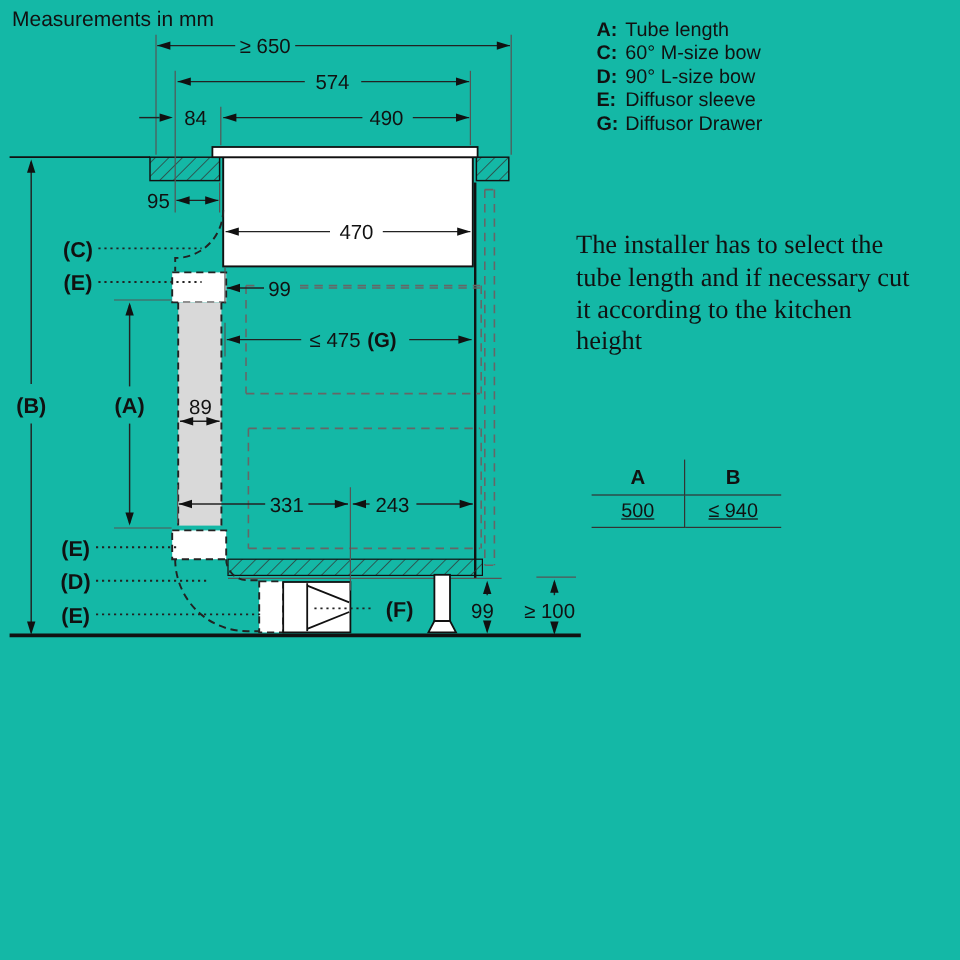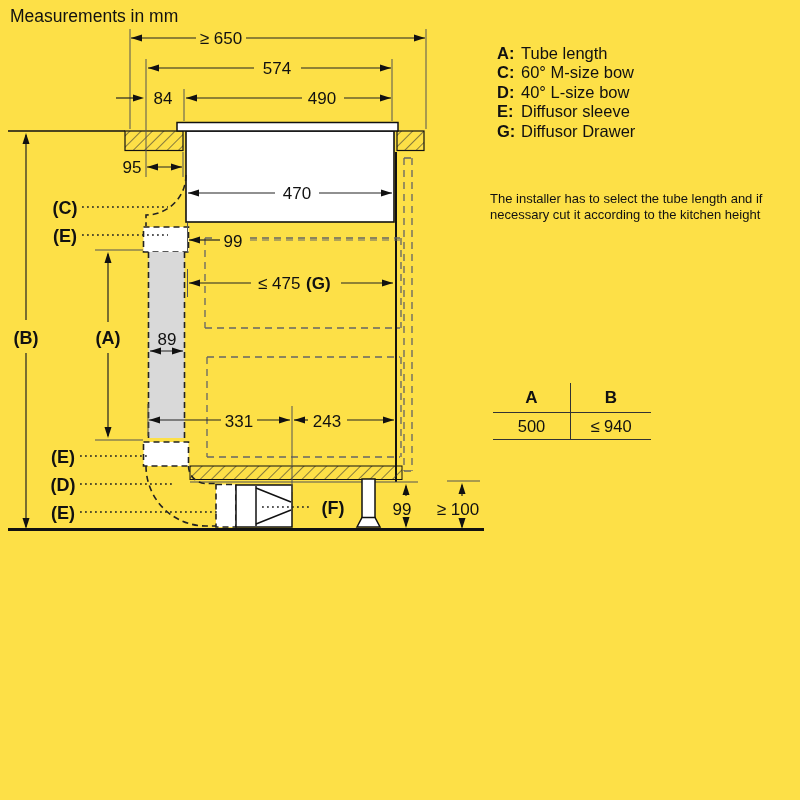--- a/index.html
+++ b/index.html
@@ -1,29 +1,29 @@
 <!DOCTYPE html>
 <html><head>
 <meta charset="utf-8">
 <style>
   html,body{margin:0;padding:0;background:#fff;}
-  .stage{position:relative;width:800px;height:800px;background:#fde047;overflow:hidden;
+  .stage{position:relative;width:800px;height:800px;background:#14b8a6;overflow:hidden;
          font-family:"Liberation Sans",sans-serif;color:#111;}
   .title{position:absolute;left:10px;top:6px;font-size:17.5px;color:#111;}
   svg{position:absolute;left:0;top:0;}
   svg text{font-family:"Liberation Sans",sans-serif;fill:#111;font-size:17px;}
   svg text.lbl{font-size:18px;font-weight:bold;}
   svg text.bld{font-weight:bold;}
-  .legend{position:absolute;left:497px;top:16px;font-size:16.5px;line-height:19.4px;margin-top:28px;}
+  .legend{position:absolute;left:497px;top:16px;font-size:16.5px;line-height:19.4px;}
   .lrow{white-space:nowrap;}
   .lkey{display:inline-block;width:24px;font-weight:bold;}
-  .note{position:absolute;left:490px;top:191px;width:286px;font-size:13px;line-height:1.22;}
+  .note{position:absolute;left:480px;top:191px;width:286px;font-size:22px;line-height:1.22;font-family:Liberation Serif, serif;}
   .ab-table{position:absolute;left:493px;top:383px;border-collapse:collapse;text-align:center;}
   .ab-table th{font-size:17px;font-weight:bold;height:27px;border-bottom:1.5px solid #333;}
-  .ab-table td{font-size:16.5px;height:24px;}
+  .ab-table td{font-size:16.5px;height:24px;text-decoration:underline;}
   .ab-table .c1{width:75px;border-right:1.5px solid #333;}
   .ab-table .c2{width:78px;}
   .ab-table tr.r1 td{border-bottom:1.5px solid #333;}
 </style>
 </head>
 <body>
 
 <div class="stage">
 
   <div class="title">Measurements in mm</div>
@@ -188,21 +188,21 @@
       <text x="63" y="463" class="lbl" text-anchor="middle">(E)</text>
       <text x="63" y="491" class="lbl" text-anchor="middle">(D)</text>
       <text x="63" y="519" class="lbl" text-anchor="middle">(E)</text>
       <text x="333" y="514" class="lbl" text-anchor="middle">(F)</text>
     </g>
   </svg>
 
   <div class="legend">
     <div class="lrow"><span class="lkey">A:</span><span>Tube length</span></div>
     <div class="lrow"><span class="lkey">C:</span><span>60° M-size bow</span></div>
-    <div class="lrow"><span class="lkey">D:</span><span>40° L-size bow</span></div>
+    <div class="lrow"><span class="lkey">D:</span><span>90° L-size bow</span></div>
     <div class="lrow"><span class="lkey">E:</span><span>Diffusor sleeve</span></div>
     <div class="lrow"><span class="lkey">G:</span><span>Diffusor Drawer</span></div>
   </div>
 
   <div class="note">The installer has to select the tube length and if necessary cut it according to the kitchen height</div>
 
   <table class="ab-table">
     <thead>
       <tr>
         <th class="c1">A</th>

